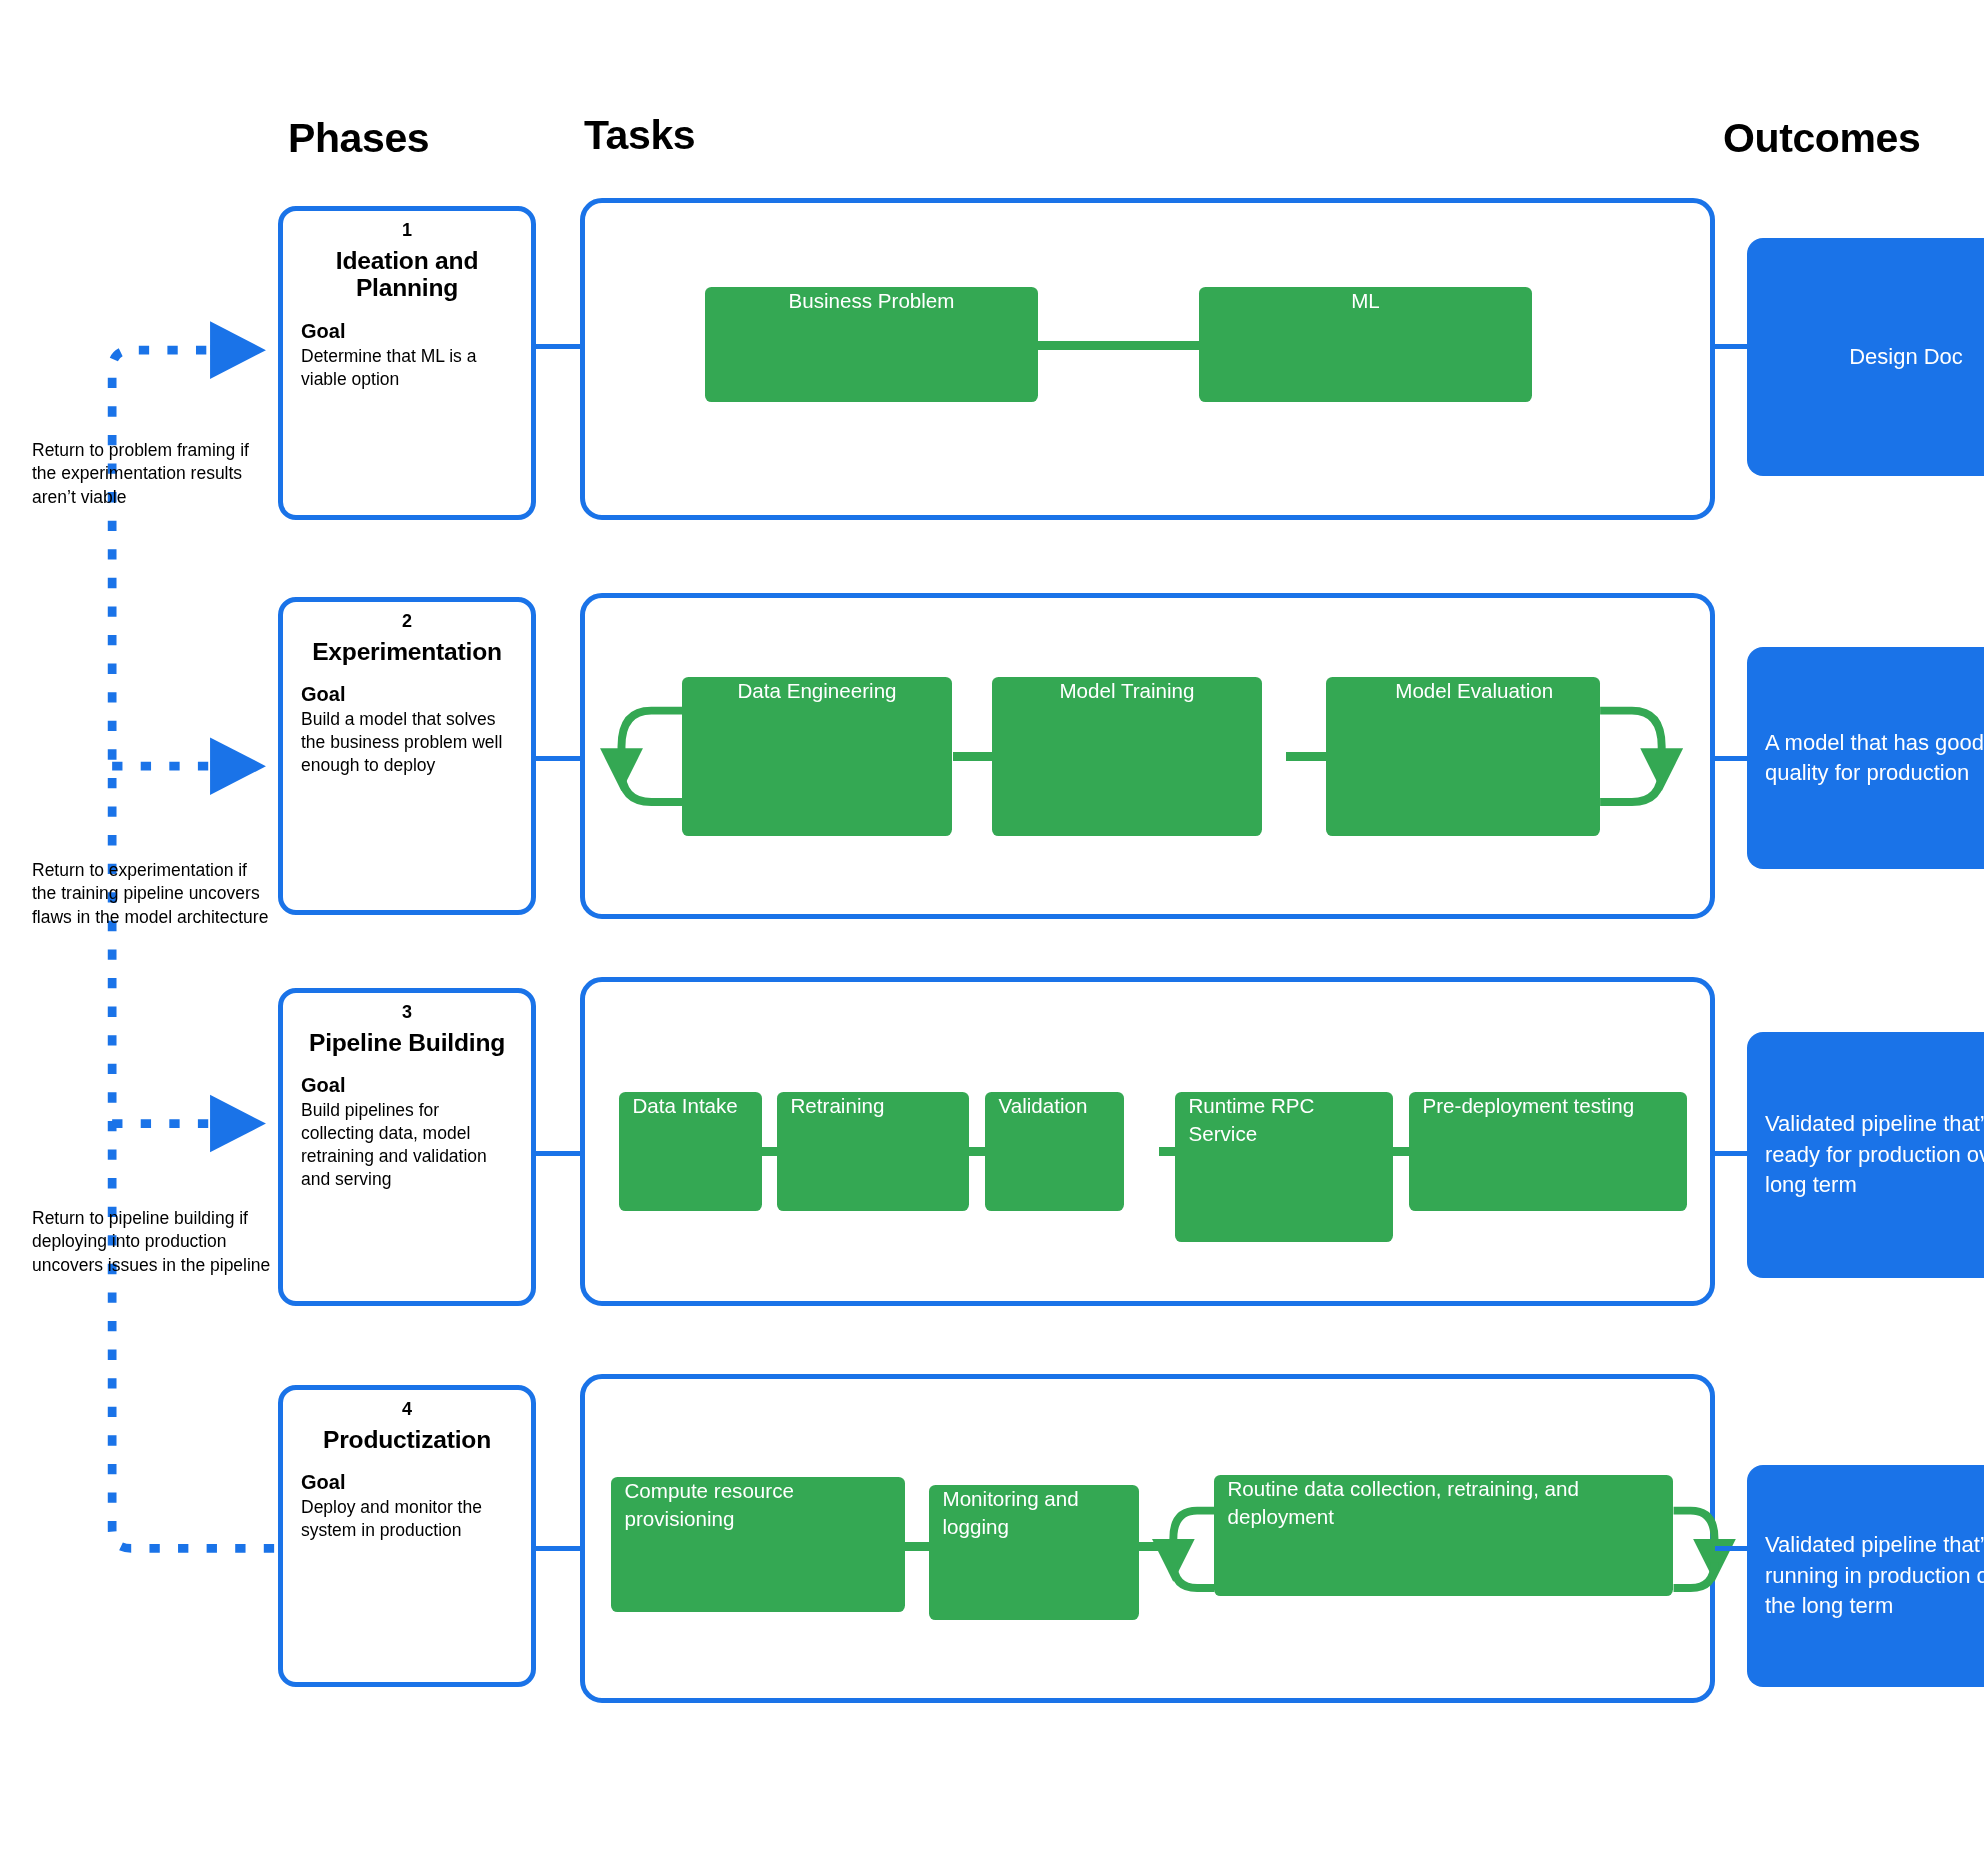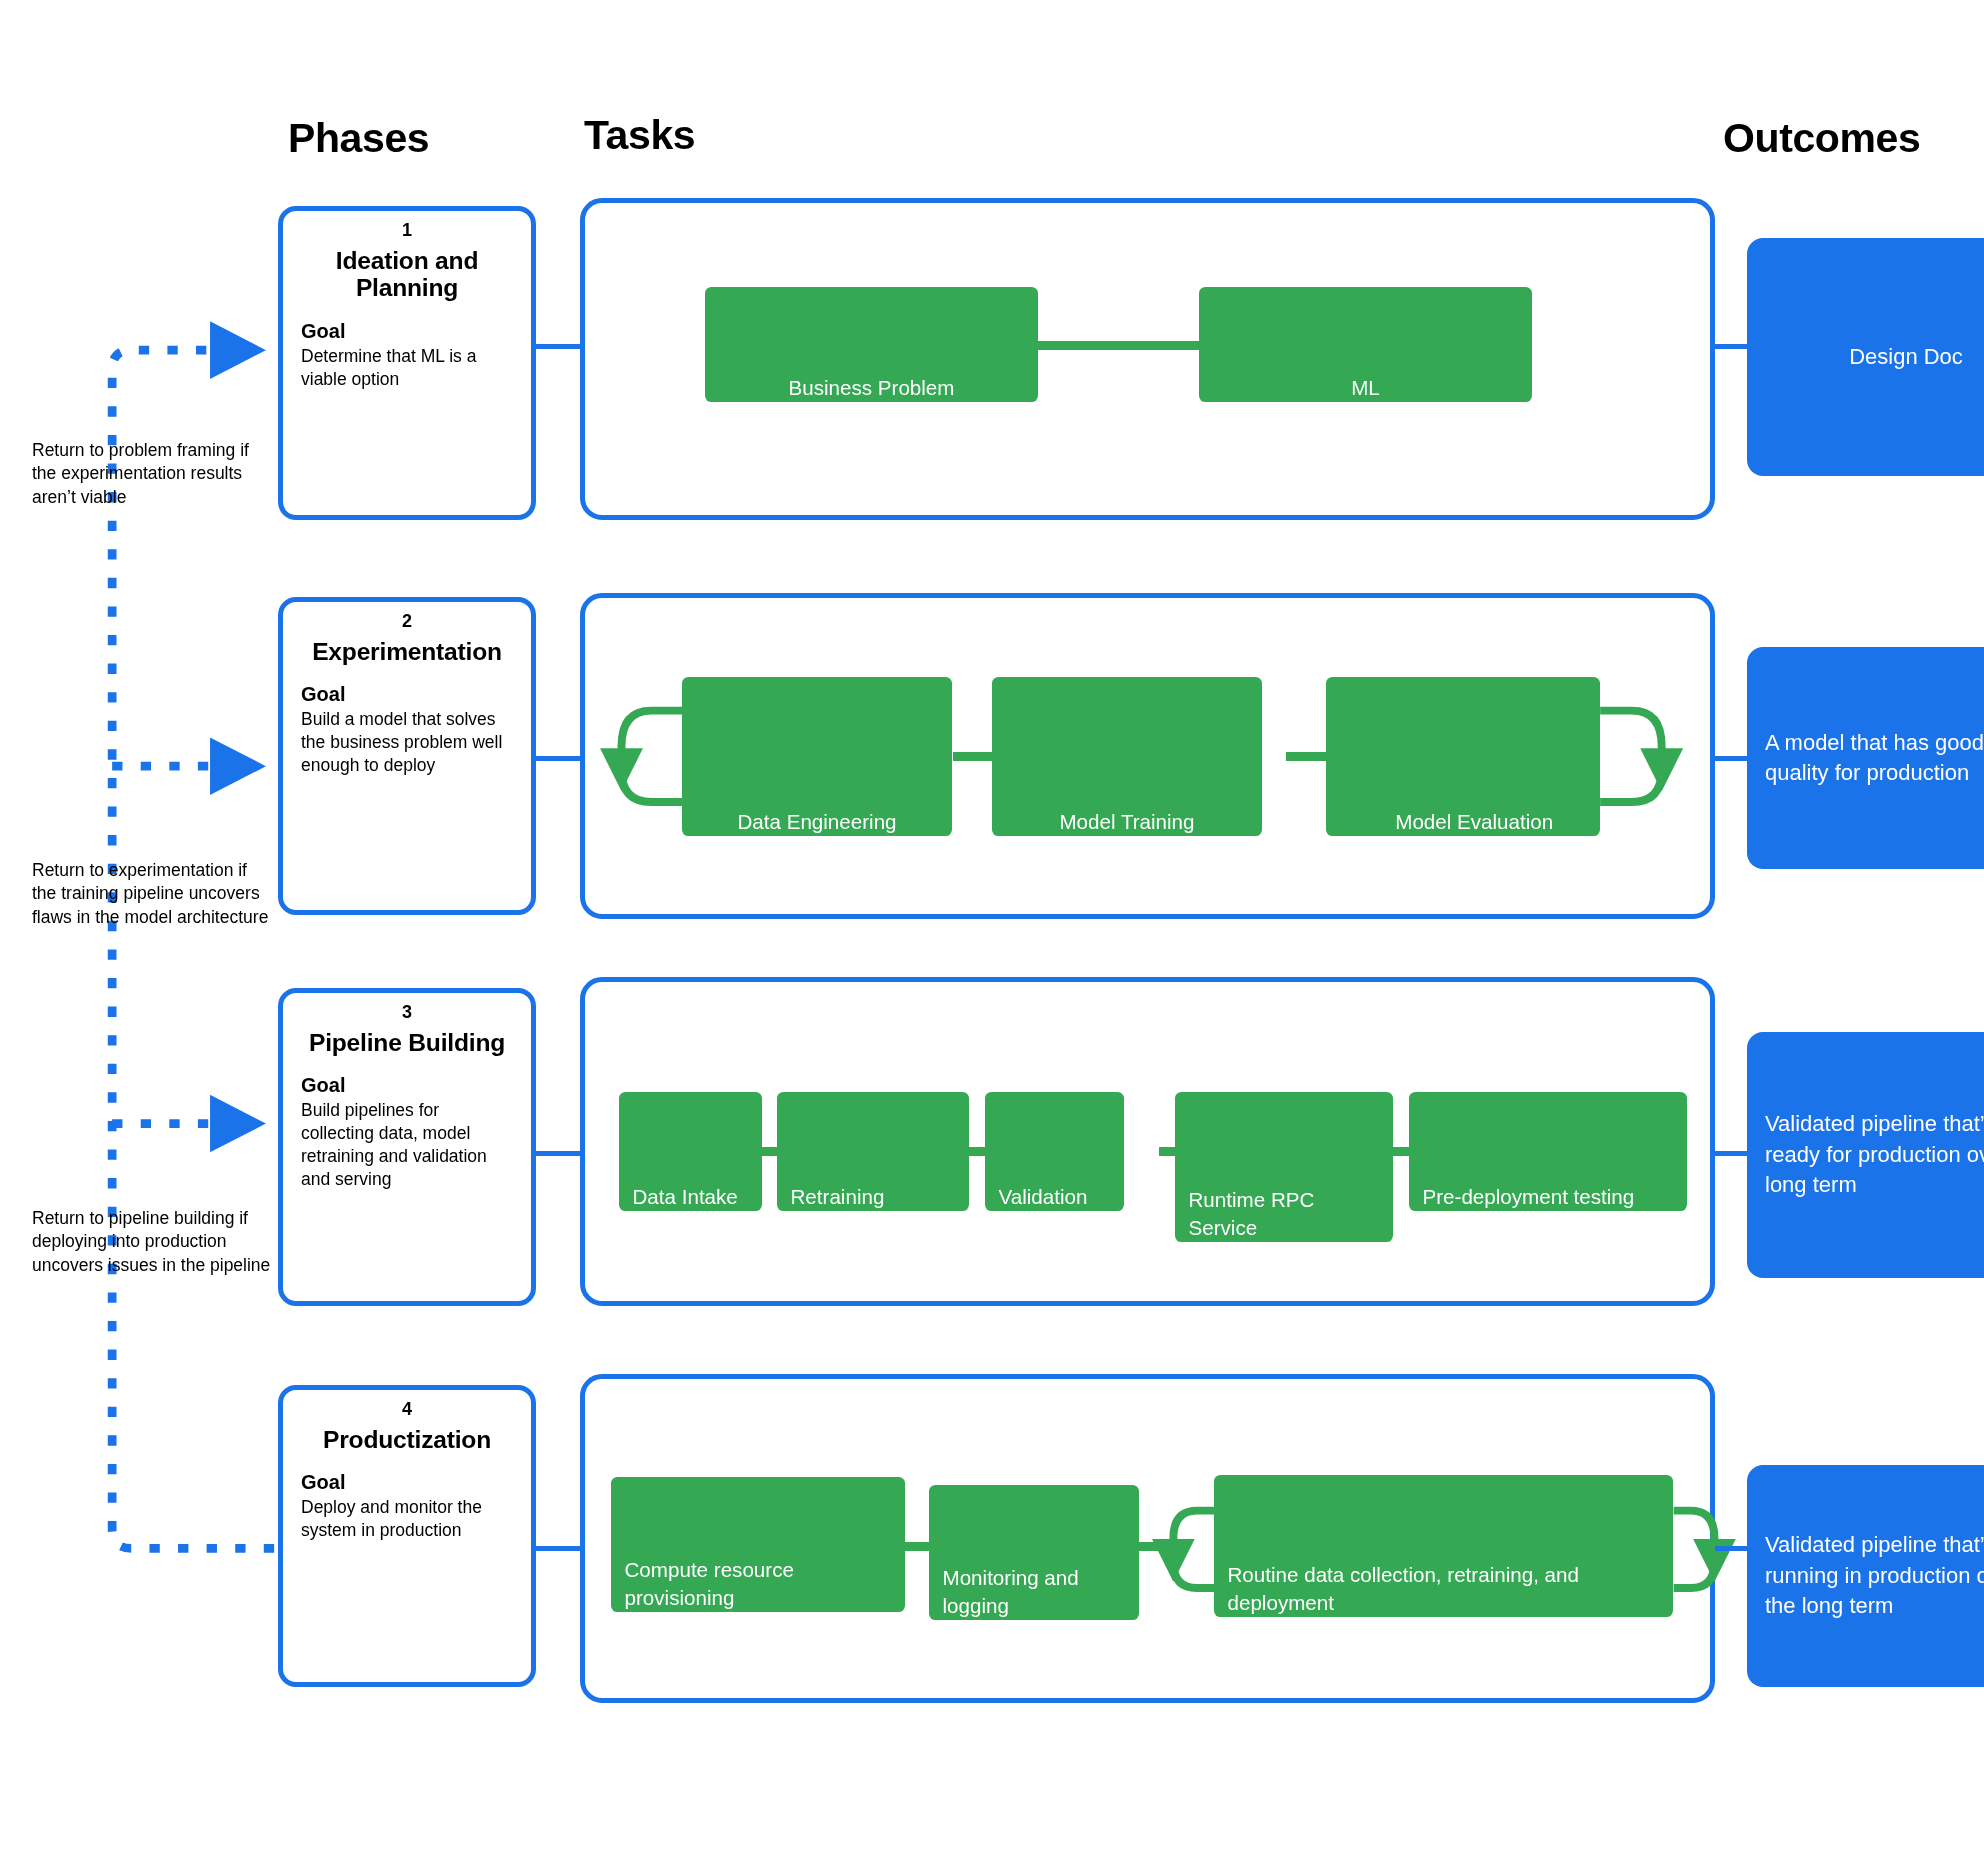--- a/index.html
+++ b/index.html
@@ -73,21 +73,21 @@
   }
 
   
   .task{
     position:absolute;
     background:#34A853;
     border-radius:6.4px;
     box-sizing:border-box;
     color:#ffffff;
     display:flex;
-    align-items:flex-end;
+    align-items:flex-start;
     justify-content:flex-start;
     padding:0 13.5px;
     font-size:20.6px;
     line-height:1.35;
   }
   .task.center{justify-content:center;text-align:center;}
 
   
   .outcome{
     position:absolute;
@@ -274,21 +274,21 @@
 
   <div class="gbar-h" style="left:905px;top:1542px;width:24px;height:8.7px;"></div>
   <div class="gbar-h" style="left:1139px;top:1542px;width:24px;height:8.7px;"></div>
 
   <div class="task" style="left:611px;top:1477px;width:294px;height:135px;">
     <span>Compute  resource provisioning</span>
   </div>
   <div class="task" style="left:929px;top:1485px;width:210px;height:135px;">
     <span>Monitoring and logging</span>
   </div>
-  <div class="task" style="left:1214px;top:1475px;width:459px;height:142px;">
+  <div class="task" style="left:1214px;top:1475px;width:459px;height:121px;">
     <span>Routine data collection, retraining, and deployment</span>
   </div>
 
   <div class="bar-h" style="left:1715px;top:1546px;width:44px;height:4.8px;"></div>
   <div class="outcome" style="left:1747px;top:1465px;width:318px;height:222px;">
     <span>Validated pipeline that’s running in production over the long term</span>
   </div>
 
 </div>
 

